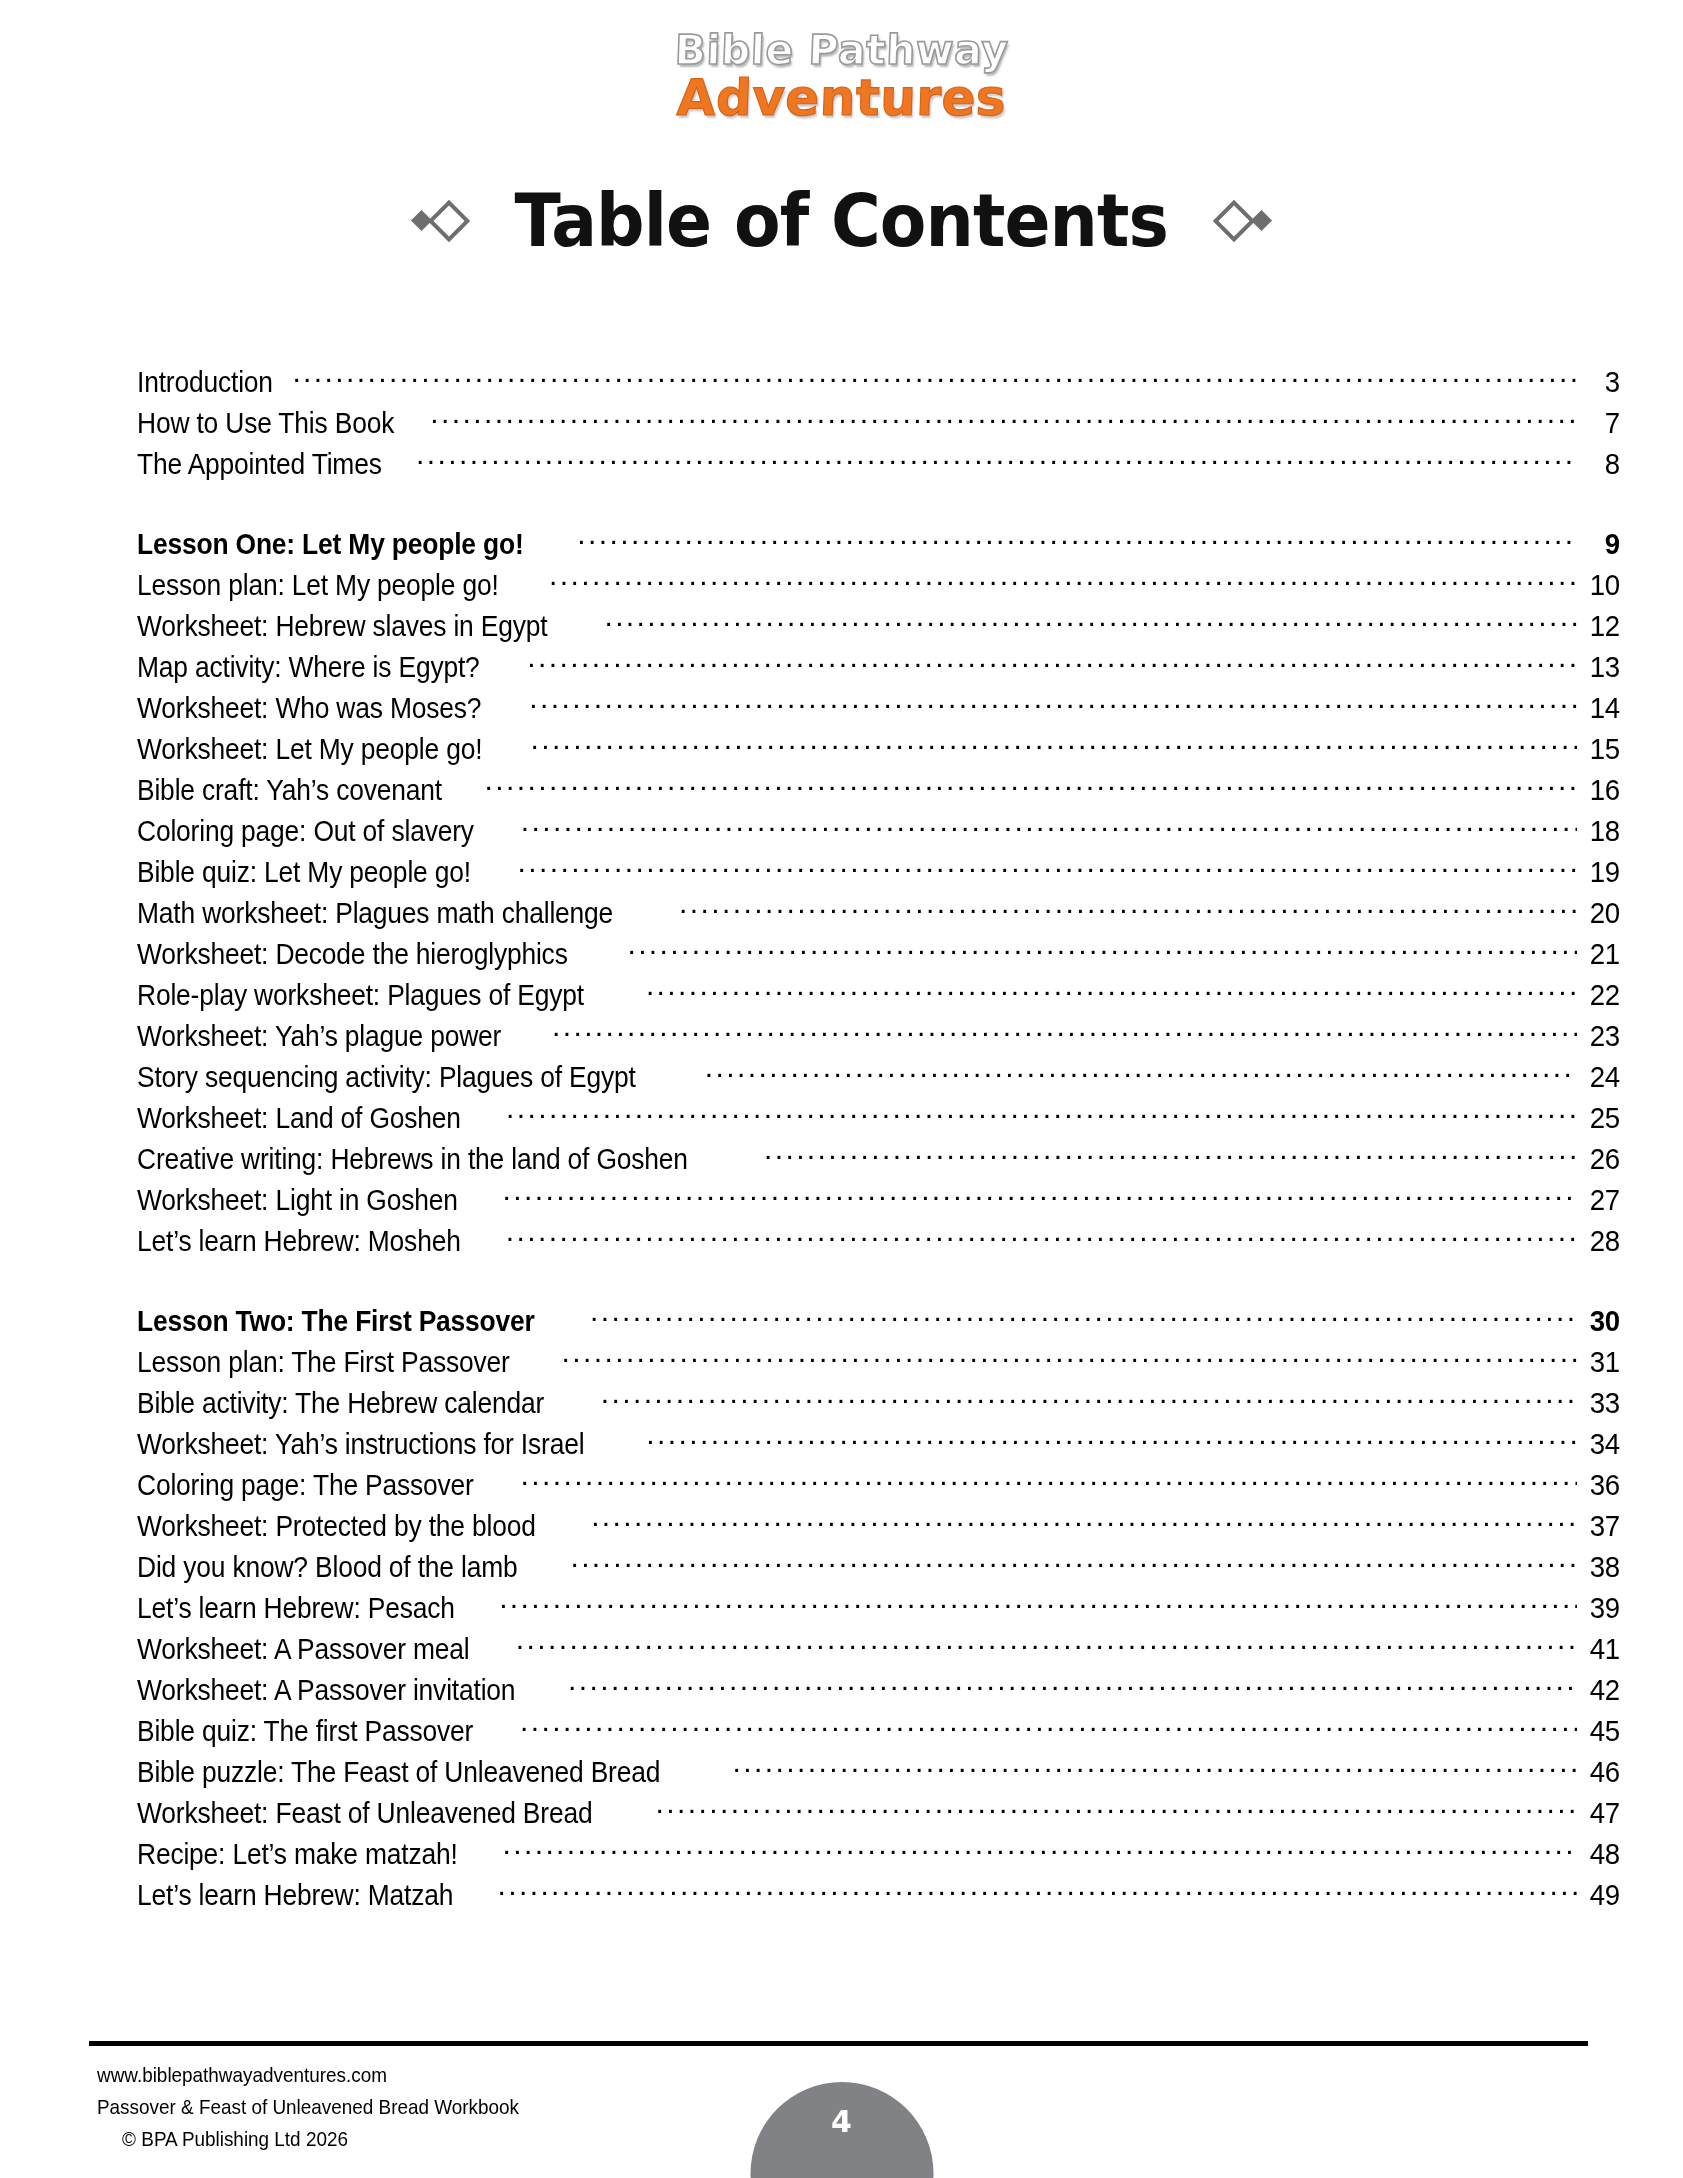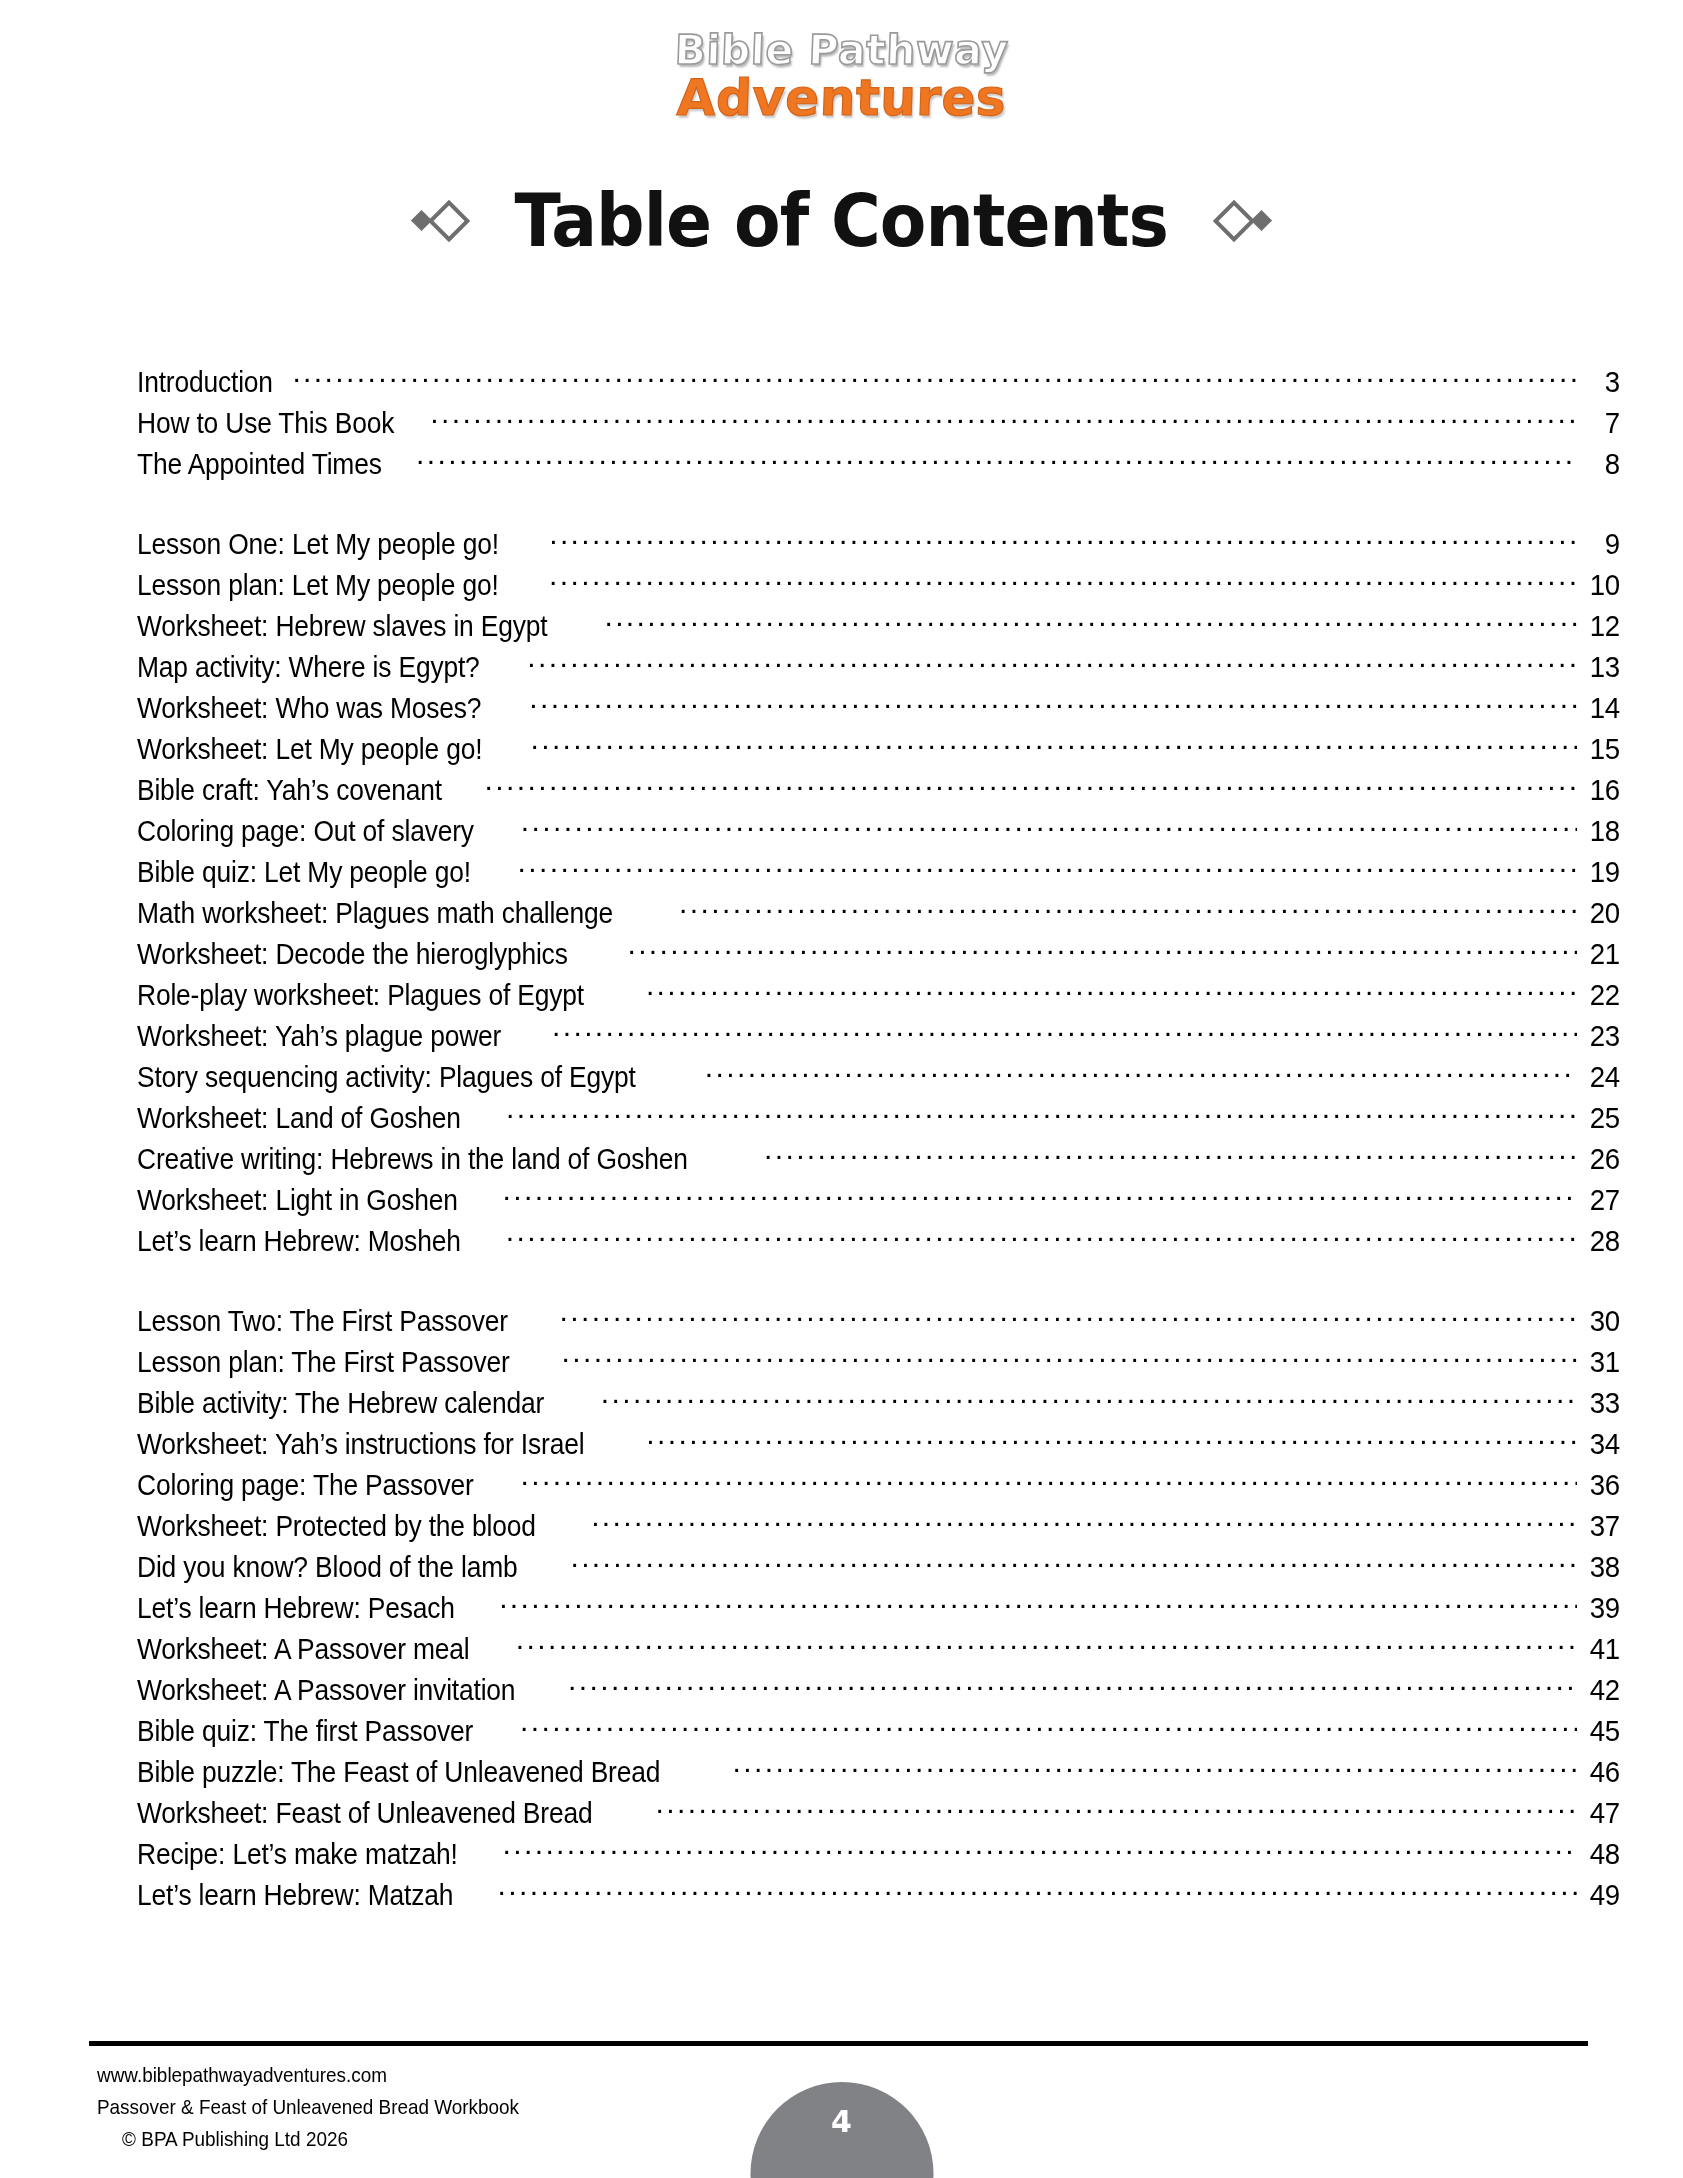--- a/index.html
+++ b/index.html
@@ -128,21 +128,21 @@
     color: #000;
   }
   .toc-entry .pageno {
     flex: 0 0 auto;
     text-align: right;
     min-width: 42px;
     transform: scaleX(0.92);
     transform-origin: right center;
   }
   .toc-entry.lesson {
-    font-weight: normal;
+    font-weight: bold;
   }
   .toc-entry.lesson .leader::after {
     font-weight: normal;
   }
   .toc-group { margin-bottom: 0; }
   .group-gap { height: 39px; }
 
   
   .footer-rule {
     position: absolute;

